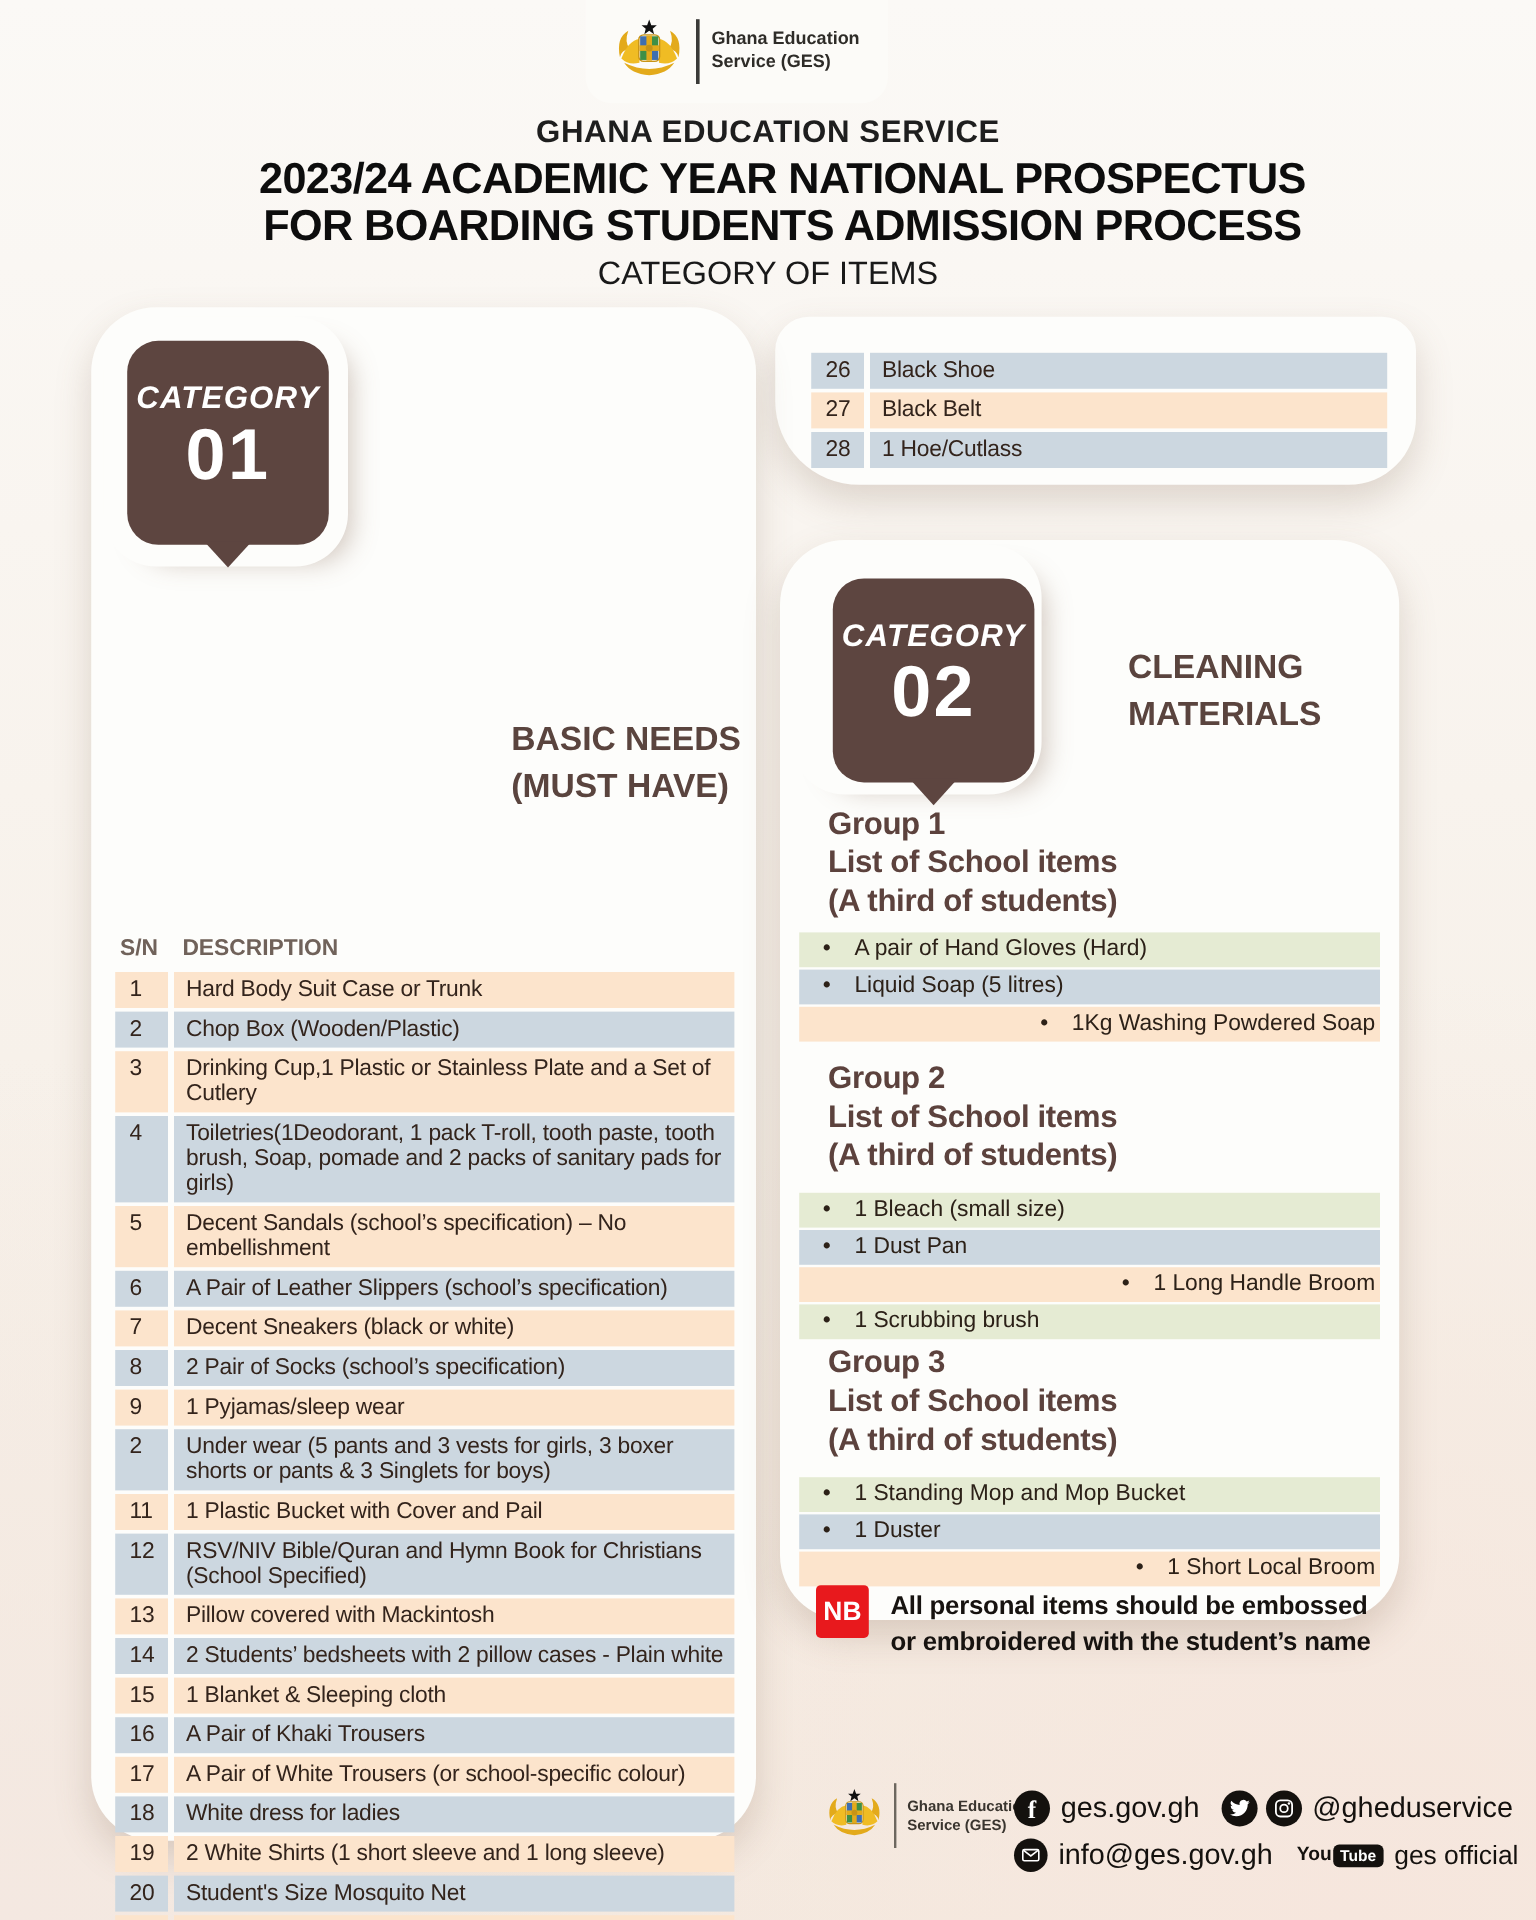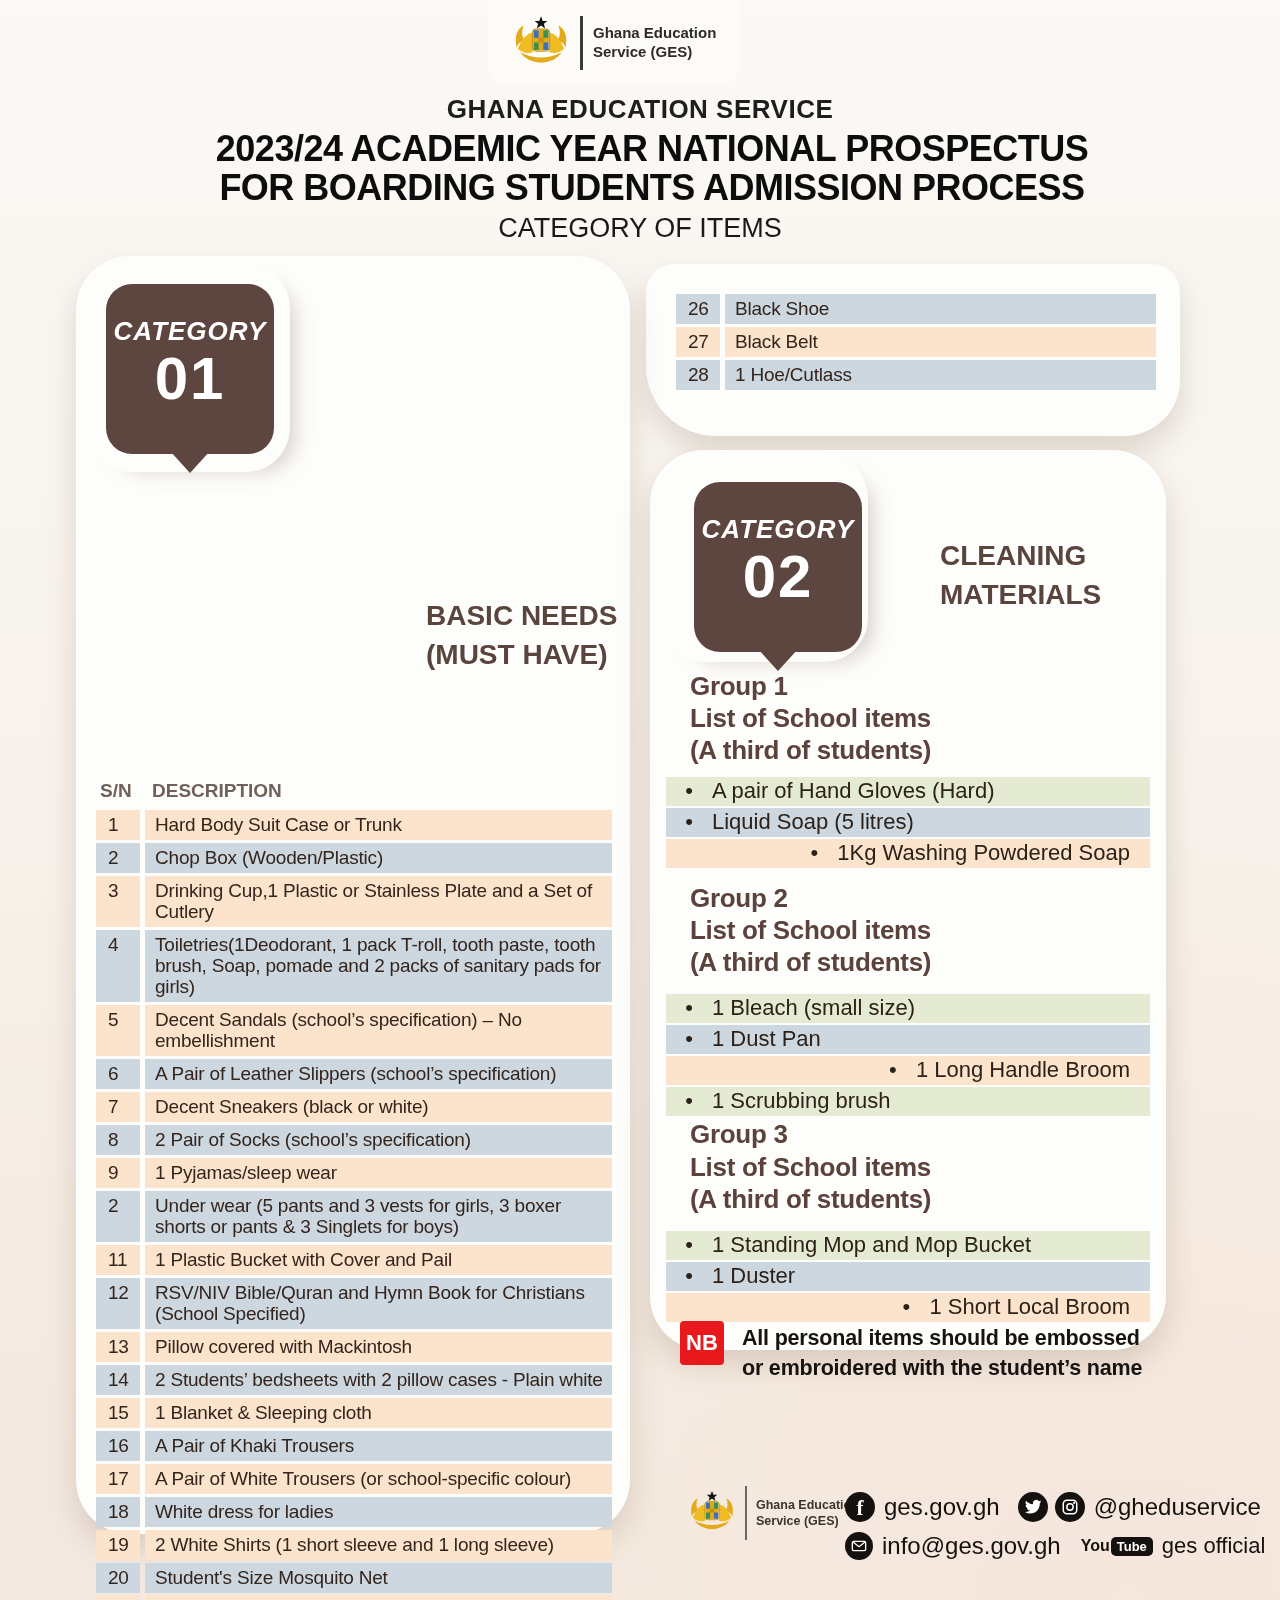--- a/index.html
+++ b/index.html
@@ -24,21 +24,21 @@
     font-size:26px; font-weight:600; letter-spacing:.5px; color:#1e1e1e; }
   .h-title { position:absolute; left:0; width:100%; text-align:center;
     font-size:36px; font-weight:800; letter-spacing:-.5px; color:#0d0d0d;padding-left:24px; }
   .h-title1 { top:128px; } .h-title2 { top:167px; }
   .h-sub { position:absolute; top:213px; left:0; width:100%; text-align:center;
     font-size:27px; font-weight:400; color:#191919; }
 
   
   .card { position:absolute; background:#fdfdfb; box-shadow:0 14px 30px rgba(125,95,75,.22); }
   .left-card  { left:76px;  top:256px; width:554px; height:1278px; border-radius:54px; }
-  .rt-card    { left:646px; top:264px; width:534px; height:172px; border-radius:28px 28px 56px 70px; padding:30px 24px 0 30px; }
+  .rt-card    { left:646px; top:264px; width:534px; height:140px; border-radius:28px 28px 56px 70px; padding:30px 24px 0 30px; }
   .right-card { left:650px; top:450px; width:516px; height:900px; border-radius:54px; }
 
   
   .halo { position:absolute; background:#fdfdfb; border-radius:44px; }
   .halo1 { left:86px; top:264px; width:204px; height:208px; box-shadow:16px 10px 22px -14px rgba(125,95,75,.35); }
   .halo2 { left:660px; top:454px; width:208px; height:208px; box-shadow:16px 10px 22px -14px rgba(125,95,75,.35); }
   .badge {
     position:absolute; width:168px; height:170px; border-radius:26px;
     background:var(--brown); color:#fff; text-align:center;
   }
@@ -59,21 +59,21 @@
   .t-desc { flex:1; padding:4px 0 5px 10px; }
   .t-row.row-peach > div { background:var(--peach); }
   .t-row.row-blue  > div { background:var(--blue); }
 
   
   .groups { position:absolute; left:0; top:220px; width:100%; }
   .g-head { margin:0 0 10px 40px; font-size:26px; font-weight:800; color:#5c423d; line-height:1.24; letter-spacing:-.3px; }
   .g-head.gm { margin-top:14px; }
   .g-list { margin:16px 16px 0 16px; }
   .g-list.first { margin-top:8px; }
-  .g-item { padding:3px 20px 5px 0; margin-bottom:2px; font-size:22px; line-height:21px; color:#2c2118; display:flex; }
+  .g-item { padding:3px 4px 5px 0; margin-bottom:2px; font-size:19px; line-height:21px; color:#2c2118; display:flex; }
   .g-item::before { content:"\2022"; width:46px; text-align:center; flex-shrink:0; }
   .g-item.row-green { background:var(--green); }
   .g-item.row-blue  { background:var(--blue); }
   .g-item.row-peach { background:var(--peach);justify-content:flex-end; }
 
   
   .nb-wrap { position:absolute; left:680px; top:1321px; display:flex; }
   .nb-badge { width:44px; height:44px; background:var(--red); color:#fff; border-radius:4px;
     font-size:22px; font-weight:800; text-align:center; line-height:44px; flex-shrink:0; }
   .nb-text { margin-left:18px; margin-top:2px; font-size:21.5px; font-weight:800; line-height:30px; color:#171310; letter-spacing:-.2px; }

